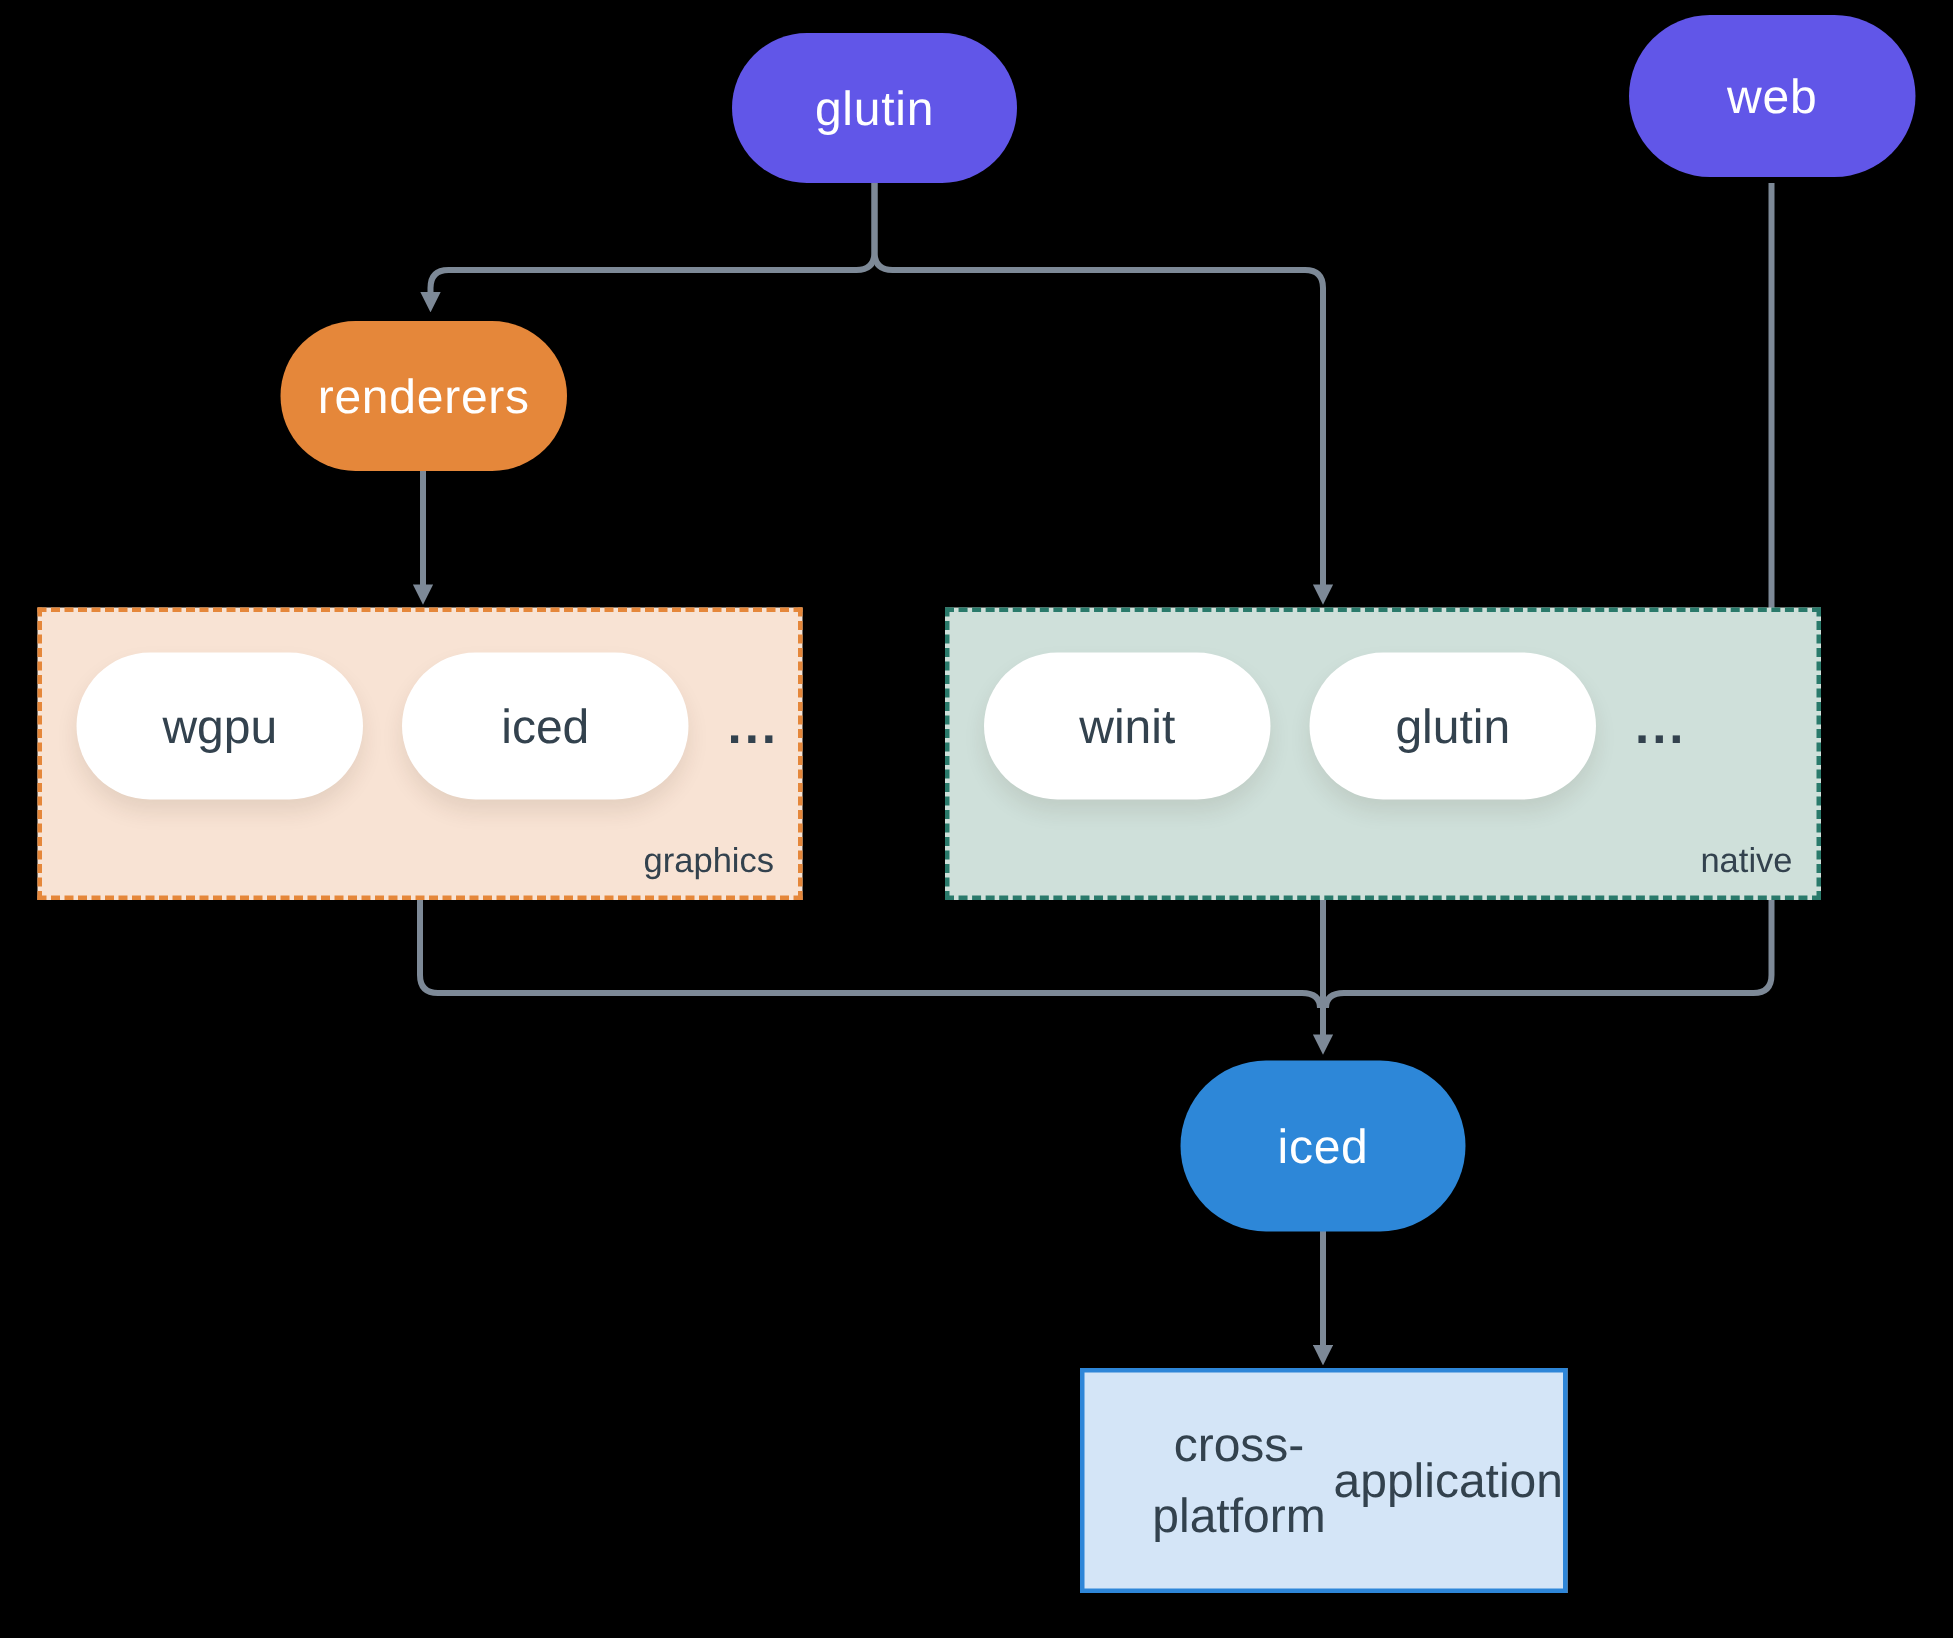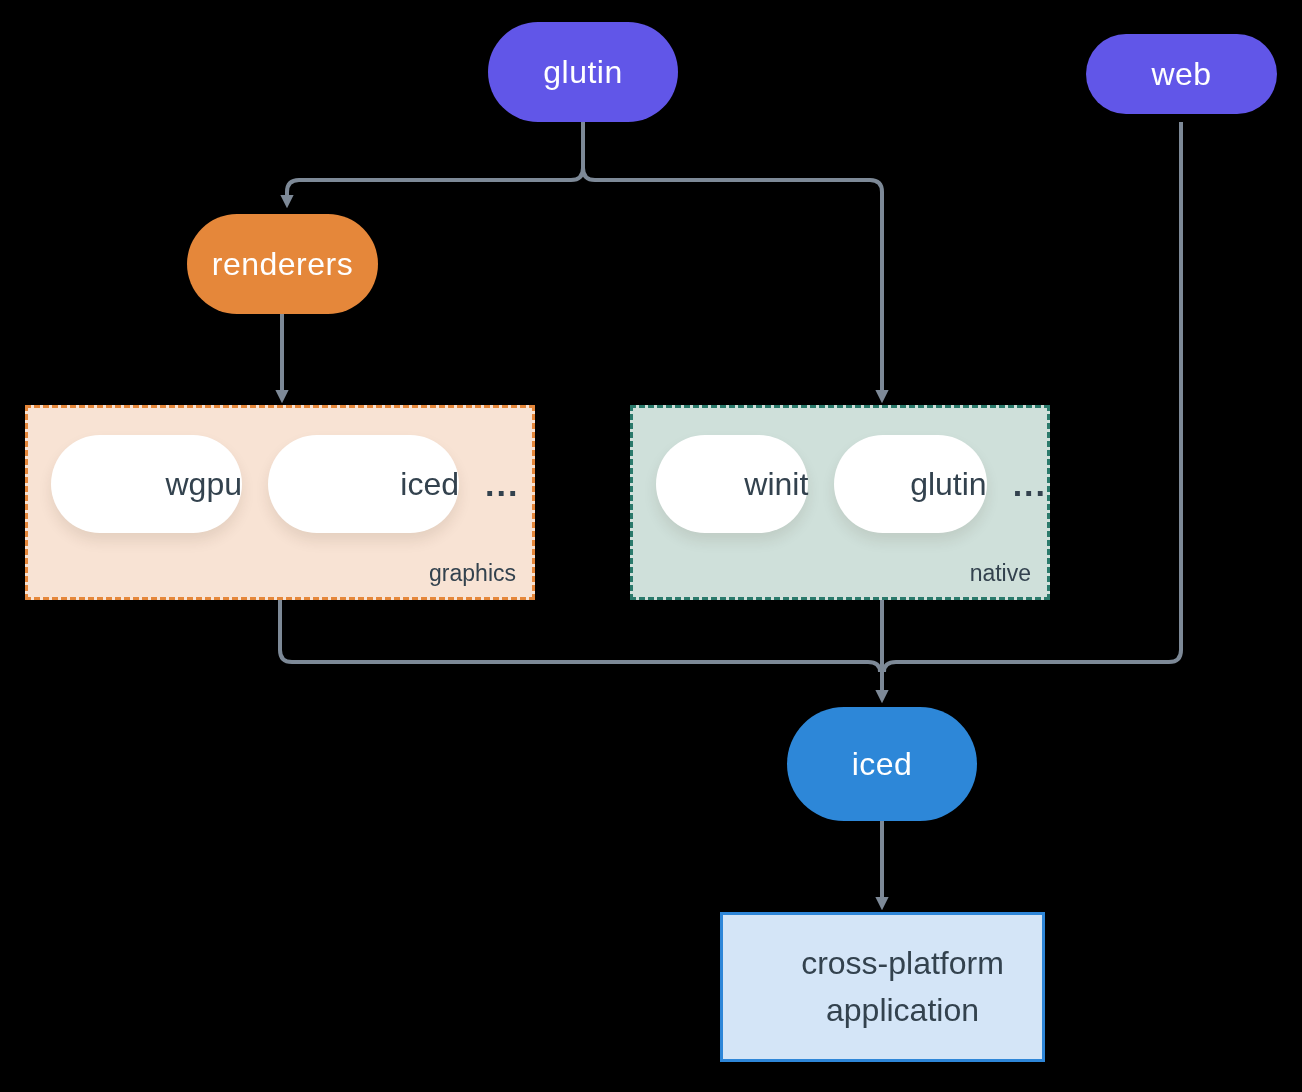--- a/index.html
+++ b/index.html
@@ -27,44 +27,44 @@
   .group{
     position:absolute;box-sizing:border-box;
   }
   .group.renderers{background:var(--peach-bg);border:3px dashed var(--peach-border);}
   .group.shells{background:var(--sage-bg);border:3px dashed var(--sage-border);}
   .group-inner{
     display:flex;align-items:flex-start;padding:27px 0 0 23px;
   }
   .white-pill{
     width:191px;height:98px;background:var(--white);border-radius:49px;
-    display:flex;align-items:center;justify-content:flex-end;
+    display:flex;align-items:center;justify-content:center;
     color:var(--ink);font-size:32px;margin-right:26px;
     box-shadow:0 8px 14px rgba(60,40,20,0.10);
   }
   .dots{
     height:98px;display:flex;align-items:center;color:var(--ink);
     font-size:34px;font-weight:700;letter-spacing:2px;
   }
   .group-label{
     position:absolute;right:16px;bottom:10px;color:var(--ink);font-size:23px;
   }
   .app-box{
     position:absolute;box-sizing:border-box;background:var(--app-bg);
     border:3px solid var(--app-border);
-    display:flex;flex-direction:column;align-items:center;justify-content:center;
+    display:flex;flex-direction:row;align-items:center;justify-content:center;
     color:var(--ink);font-size:32px;line-height:47px;text-align:center;padding-left:40px;
   }
   
   .n-native{left:488px;top:22px;width:190px;height:100px;}
-  .n-web{left:1086px;top:34px;width:191px;height:80px;}
+  .n-web{left:1086px;top:10px;width:191px;height:108px;}
   .n-graphics{left:187px;top:214px;width:191px;height:100px;}
   .n-iced{left:787px;top:707px;width:190px;height:114px;}
   .g-renderers{left:25px;top:405px;width:510px;height:195px;}
-  .g-shells{left:630px;top:405px;width:420px;height:195px;}
+  .g-shells{left:630px;top:405px;width:584px;height:195px;}
   .n-app{left:720px;top:912px;width:325px;height:150px;}
 </style>
 </head>
 <body>
 
 <div class="canvas">
 
   <svg class="wires" viewBox="0 0 1302 1092" xmlns="http://www.w3.org/2000/svg">
     <defs>
       <marker id="arrow" viewBox="0 0 10 10" refX="1" refY="5" markerWidth="3.4" markerHeight="3.4" orient="auto-start-reverse" markerUnits="strokeWidth">

